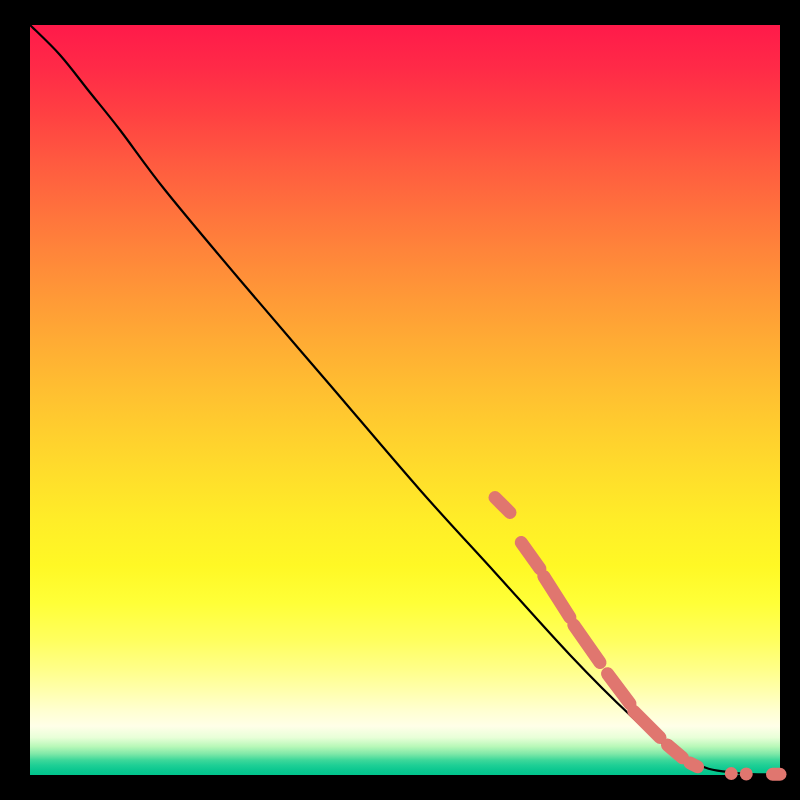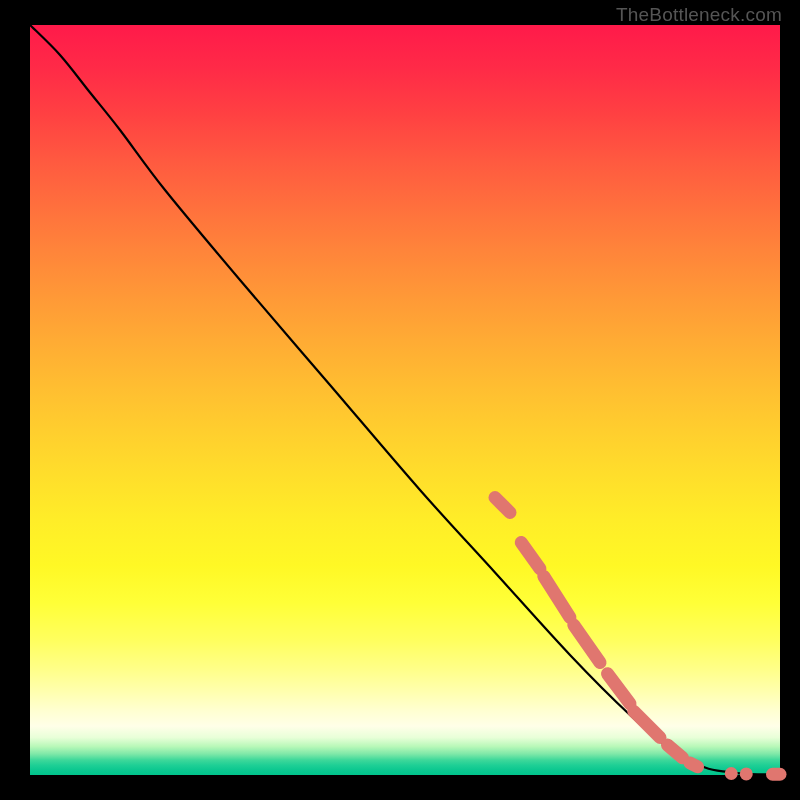--- a/index.html
+++ b/index.html
@@ -66,21 +66,20 @@
     top: 0;
     width: 750px;
     height: 750px;
     overflow: visible;
   }
 </style>
 </head>
 <body>
 
 <div class="container">
-  <div class="watermark">TheBottleneck.com</div>
   <div class="plot-area">
     <svg class="curve" viewBox="0 0 750 750" preserveAspectRatio="none">
       <path id="curve-path" fill="none" stroke="#000000" stroke-width="2.2" d="M 0 0 C 5 5 20 18.75 30 30 C 40 41.25 50 55 60 67.5 C 70 80 77.5 88.75 90 105 C 102.5 121.25 115 140 135 165 C 155 190 182.50000000000003 222.5 210.00000000000003 255 C 237.50000000000003 287.5 270 325 300 360 C 330 395 362.5 433.75 390 465 C 417.5 496.25 440 520 465 547.5 C 490 575 517.5 606.25 540 630 C 562.5 653.75 582.5 673.75 600 690 C 617.5 706.25 632.5 718.75 645 727.5 C 657.5 736.25 666.25 739.25 675 742.5 C 683.75 745.75 691.25 746 697.5 747 C 703.75 748 707.5 748.125 712.5 748.5 C 717.5 748.875 721.25 749.125 727.5 749.25 C 733.75 749.375 746.25 749.25 750 749.25"></path>
       <g id="marker-group">
           <line x1="465" y1="472.5" x2="480" y2="487.5" stroke="#e0766f" stroke-width="13" stroke-linecap="round"></line>
           <line x1="491.25" y1="517.5" x2="510.00000000000006" y2="543.75" stroke="#e0766f" stroke-width="13" stroke-linecap="round"></line>
           <line x1="513.75" y1="551.25" x2="540" y2="592.5" stroke="#e0766f" stroke-width="13" stroke-linecap="round"></line>
           <line x1="543.75" y1="600" x2="570" y2="637.5" stroke="#e0766f" stroke-width="13" stroke-linecap="round"></line>
           <line x1="577.5" y1="648.75" x2="600" y2="678.75" stroke="#e0766f" stroke-width="13" stroke-linecap="round"></line>
           <line x1="603.75" y1="686.25" x2="630" y2="712.5" stroke="#e0766f" stroke-width="13" stroke-linecap="round"></line>

